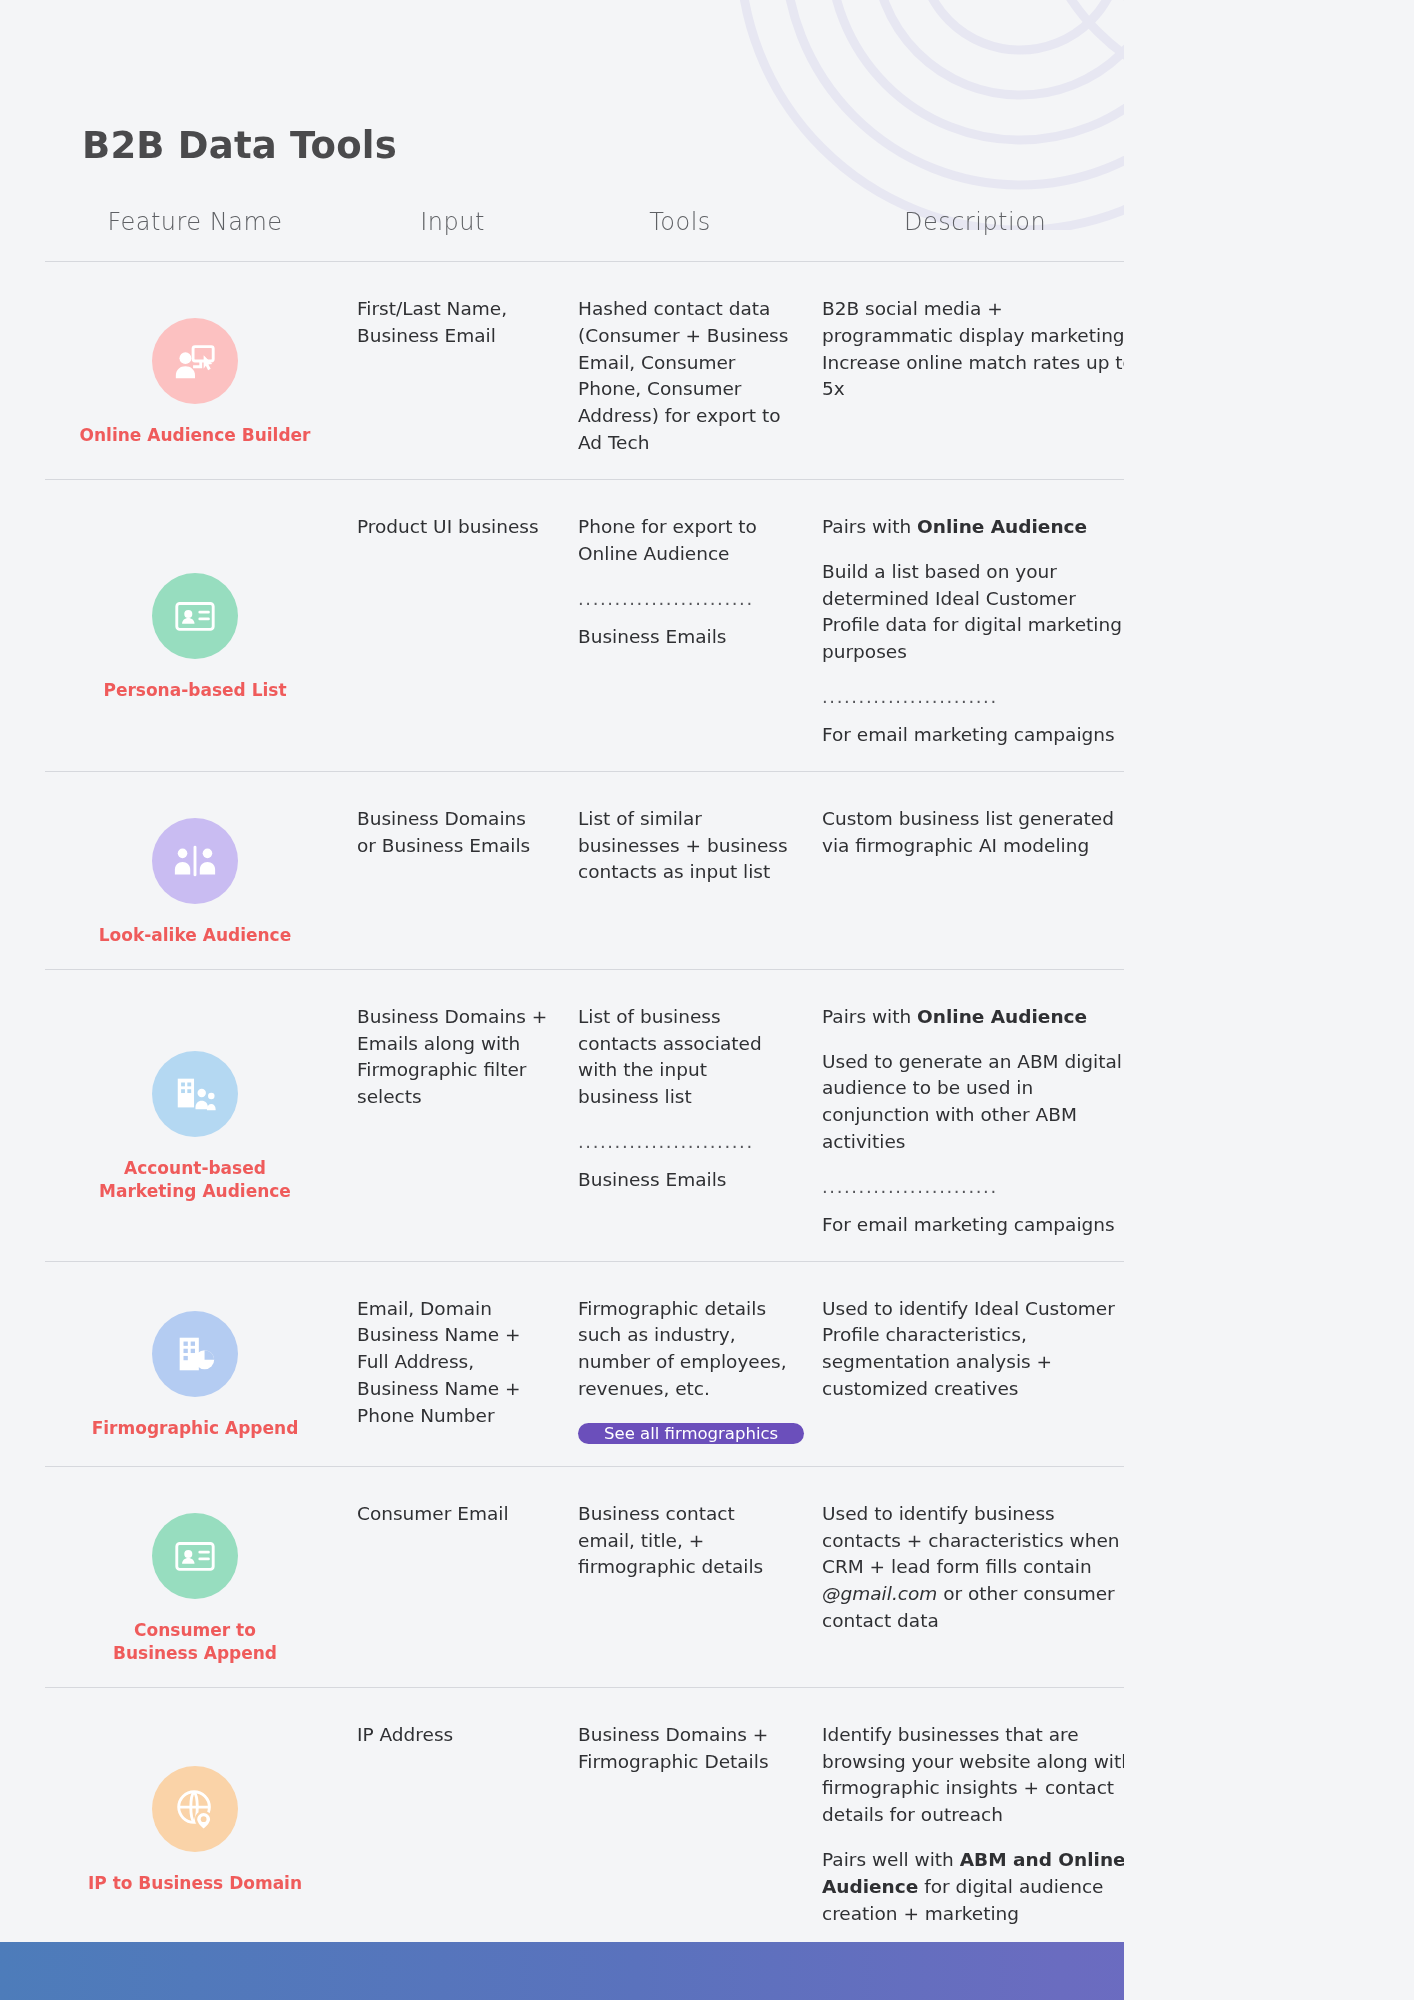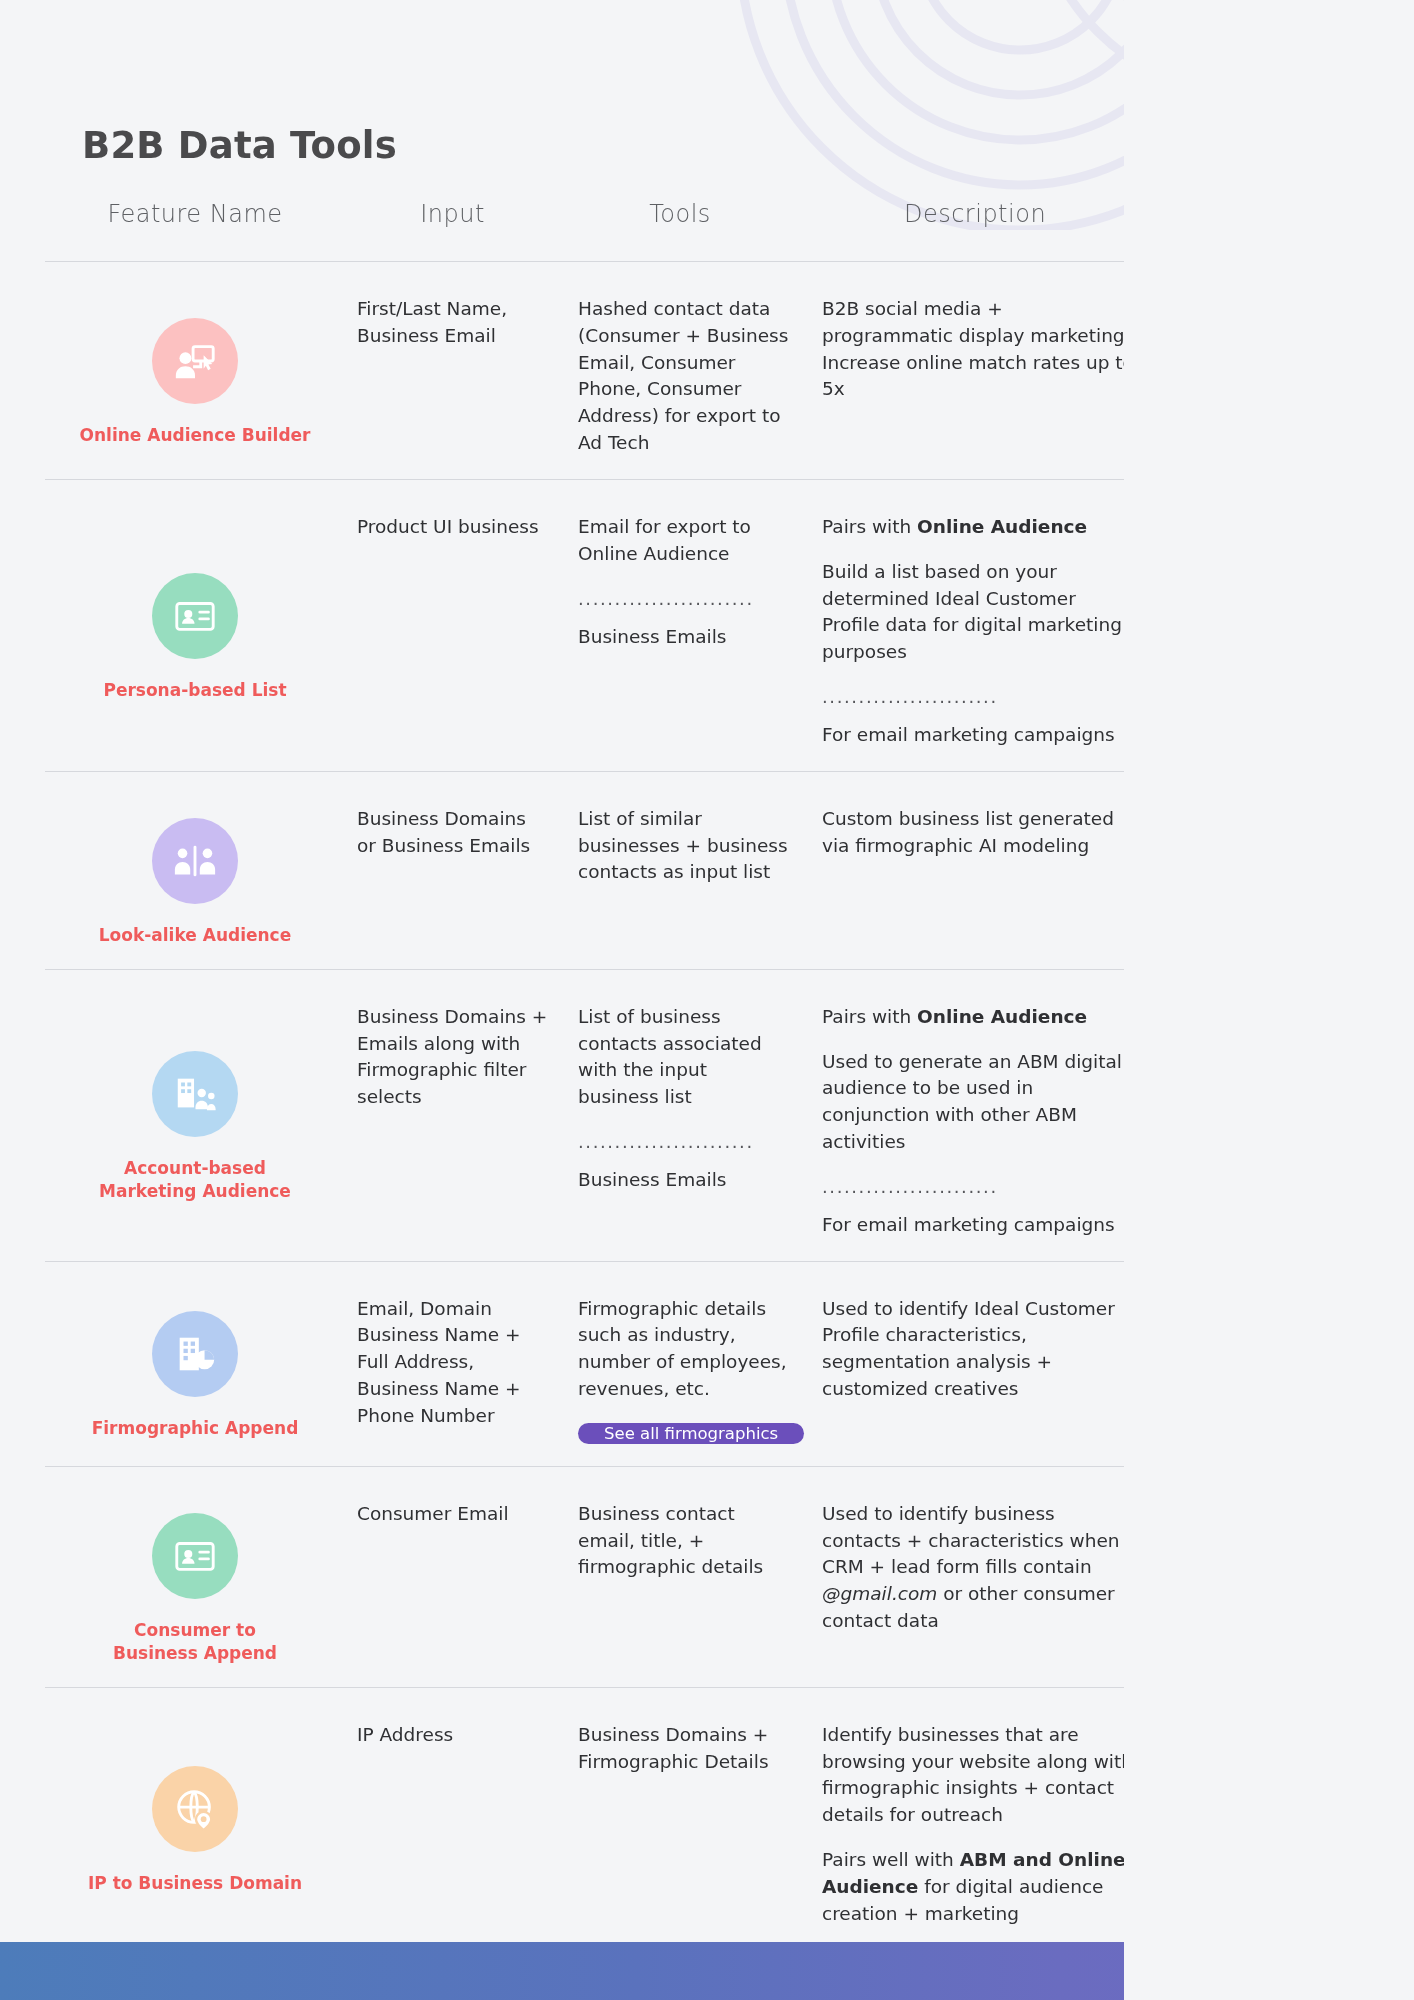--- a/index.html
+++ b/index.html
@@ -26,21 +26,21 @@
     font-size: 37px;
     font-weight: bold;
     color: #4a4a4c;
     letter-spacing: 0.2px;
   }
 
   .table { position: absolute; left: 45px; top: 200px; width: 1340px; }
 
   .thead {
     display: flex;
-    align-items: flex-start;
+    align-items: center;
     height: 62px;
     border-bottom: 1.5px solid #d6d8dd;
   }
   .th {
     font-size: 24px;
     color: #5e6064;
     font-weight: 300;
     letter-spacing: 0.5px;
     text-align: center;
     padding-bottom: 18px;
@@ -197,21 +197,21 @@
             <rect x="5" y="11" width="38" height="27" rx="3"></rect>
             <circle cx="17" cy="22" r="4.2" fill="#fff" stroke="none"></circle>
             <path d="M10.5 32c0-3.6 2.9-6 6.5-6s6.5 2.4 6.5 6" fill="#fff" stroke="none"></path>
             <path d="M29 20h9M29 27h9" stroke-linecap="round"></path>
           </svg>
         </div>
         <div class="feature-label">Persona-based List</div>
       </div>
       <div class="cell cell-input">Product UI business</div>
       <div class="cell cell-output">
-        <div>Email for export to Online Audience</div>
+        <div>Phone for export to Online Audience</div>
         <div class="dots">........................</div>
         <div>Business Emails</div>
       </div>
       <div class="cell cell-desc">
         <div class="pairs-line">
           <span>Pairs with </span><b>Online Audience</b>
         </div>
         <div>Build a list based on your determined Ideal Customer Profile data for digital marketing purposes</div>
         <div class="dots">........................</div>
         <div>For email marketing campaigns</div>

